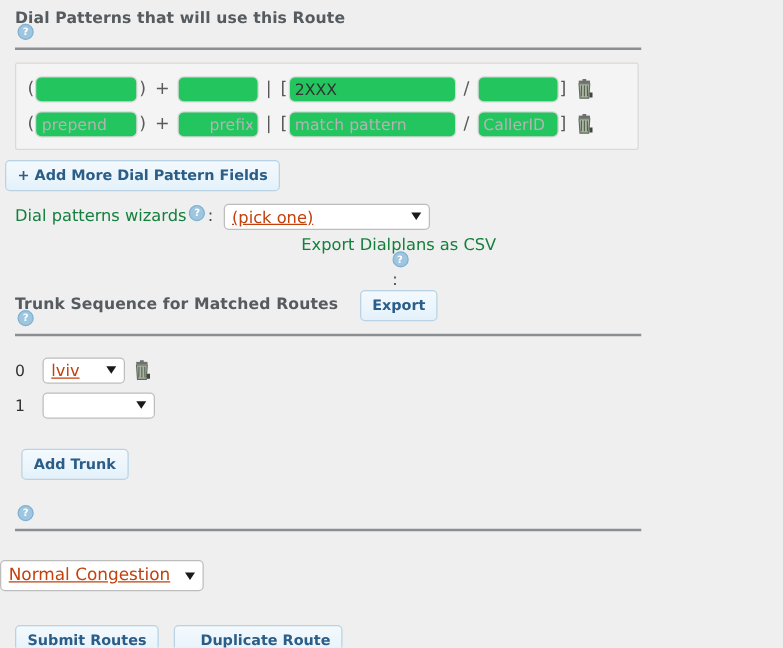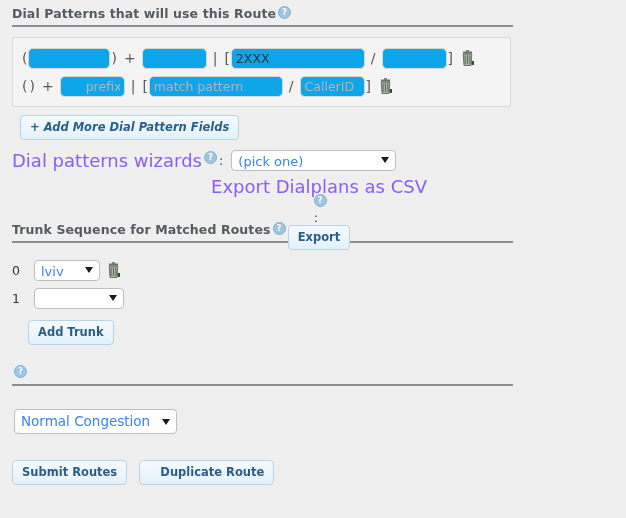--- a/index.html
+++ b/index.html
@@ -22,21 +22,22 @@
 
   
   .section-head {
     margin: 0;
     padding: 0 0 0 12px;
     font-size: 12.5px;
     font-weight: bold;
     color: #555b5f;
     letter-spacing: 0.1px;
     display: flex;
-    align-items: flex-end;
+    align-items: flex-start;
+    flex-direction: column;
   }
   .section-rule {
     margin: 4px 0 0 12px;
     width: 501px;
     height: 2px;
     background: #8b8f92;
     border: 0;
   }
 
   
@@ -85,21 +86,21 @@
     font-size: 14px;
     padding: 0 1px;
     white-space: pre;
   }
   .sep.wide {
     padding: 0 6px;
   }
   .pat-input {
     border: 1px solid #d6d6d6;
     border-radius: 5px;
-    background: #0ea5e9;
+    background: #22c55e;
     height: 21px;
     font-family: "DejaVu Sans", "Liberation Sans", sans-serif;
     font-size: 12.5px;
     color: #333;
     padding: 0 4px;
     box-sizing: border-box;
     outline: none;
   }
   .pat-input::placeholder { color: #b4b4b4; }
   .w-prepend { width: 82px; }
@@ -133,38 +134,39 @@
   }
 
   
   .field-row {
     display: flex;
     align-items: center;
     padding-left: 12px;
     height: 28px;
   }
   .field-label {
-    font-size: 18px;
-    color: #8b5cf6;
+    font-size: 13px;
+    color: #15803d;
     white-space: nowrap;
   }
   .field-colon { margin-left: 2px; margin-right: 8px; color:#444; }
 
   
   .sel {
     position: relative;
     display: inline-block;
     background: #ffffff;
     border: 1px solid #bdbdbd;
     border-radius: 4px;
     height: 21px;
     box-sizing: border-box;
     font-size: 13px;
-    color: #3b82f6;
+    color: #c2410c;
     cursor: pointer;
+    text-decoration: underline;
   }
   .sel .sel-text {
     display: block;
     padding: 2px 22px 0 6px;
     line-height: 17px;
     white-space: nowrap;
     overflow: hidden;
   }
   .sel .caret {
     position: absolute;
@@ -235,20 +237,21 @@
           <line x1="5.2" y1="5.4" x2="5.0" y2="14" stroke="#4e584c" stroke-width="0.8"></line>
           <line x1="7.5" y1="5.4" x2="7.5" y2="14" stroke="#4e584c" stroke-width="0.8"></line>
           <line x1="9.8" y1="5.4" x2="10" y2="14" stroke="#4e584c" stroke-width="0.8"></line>
           <rect x="11.6" y="11" width="2.4" height="4" fill="#3f463c"></rect>
         </svg>
       </span>
     </div>
 
     <div class="pattern-row">
       <span class="sep">(</span>
+      <input class="pat-input w-prepend" type="text" placeholder="prepend" style="">
       <span class="sep">)</span>
       <span class="sep wide">+</span>
       <input class="pat-input w-prefix" type="text" placeholder="prefix" style="">
       <span class="sep wide">|</span>
       <span class="sep">[</span>
       <input class="pat-input w-match" type="text" placeholder="match pattern" style="">
       <span class="sep wide">/</span>
       <input class="pat-input w-caller" type="text" placeholder="CallerID" style="">
       <span class="sep">]</span>
       <span class="trash">
@@ -259,21 +262,21 @@
           <line x1="5.2" y1="5.4" x2="5.0" y2="14" stroke="#4e584c" stroke-width="0.8"></line>
           <line x1="7.5" y1="5.4" x2="7.5" y2="14" stroke="#4e584c" stroke-width="0.8"></line>
           <line x1="9.8" y1="5.4" x2="10" y2="14" stroke="#4e584c" stroke-width="0.8"></line>
           <rect x="11.6" y="11" width="2.4" height="4" fill="#3f463c"></rect>
         </svg>
       </span>
     </div>
 
   </div>
 
-  <div style="padding-left:20px; margin-top:8px;font-style:italic;">
+  <div style="padding-left:4px; margin-top:8px;">
     <span class="btn">+ Add More Dial Pattern Fields</span>
   </div>
 
   <div class="field-row" style="margin-top:6px;">
     <span class="field-label">Dial patterns wizards</span>
     <span class="help-icon inline-mid">?</span>
     <span class="field-colon">:</span>
     <span class="sel sel-wizard">
       <span class="sel-text">(pick one)</span>
       <span class="caret"></span>
@@ -317,32 +320,32 @@
   </div>
 
   <div class="trunk-row" style="margin-top:2px;">
     <span class="trunk-idx">1</span>
     <span class="sel sel-trunk-empty">
       <span class="sel-text"></span>
       <span class="caret"></span>
     </span>
   </div>
 
-  <div style="padding-left:28px; margin-top:9px;">
+  <div style="padding-left:17px; margin-top:22px;">
     <span class="btn">Add Trunk</span>
   </div>
 
   <div class="spacer-22"></div>
 
   <div class="section-head">
     <span class="help-icon">?</span>
   </div>
   <div class="section-rule"></div>
 
-  <div style="padding-left:14px; margin-top:23px;">
+  <div style="padding-left:0; margin-top:23px;">
     <span class="sel sel-congestion">
       <span class="sel-text">Normal Congestion</span>
       <span class="caret"></span>
     </span>
   </div>
 
   <div style="padding-left:12px; margin-top:25px;">
     <span class="btn">Submit Routes</span>
     <span class="btn" style="margin-left:8px;padding-left:20px;">Duplicate Route</span>
   </div>

